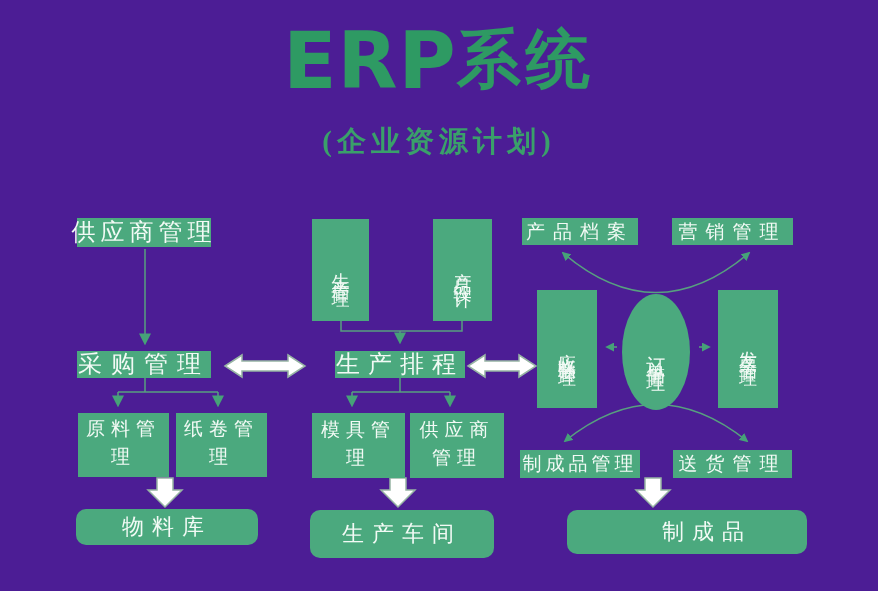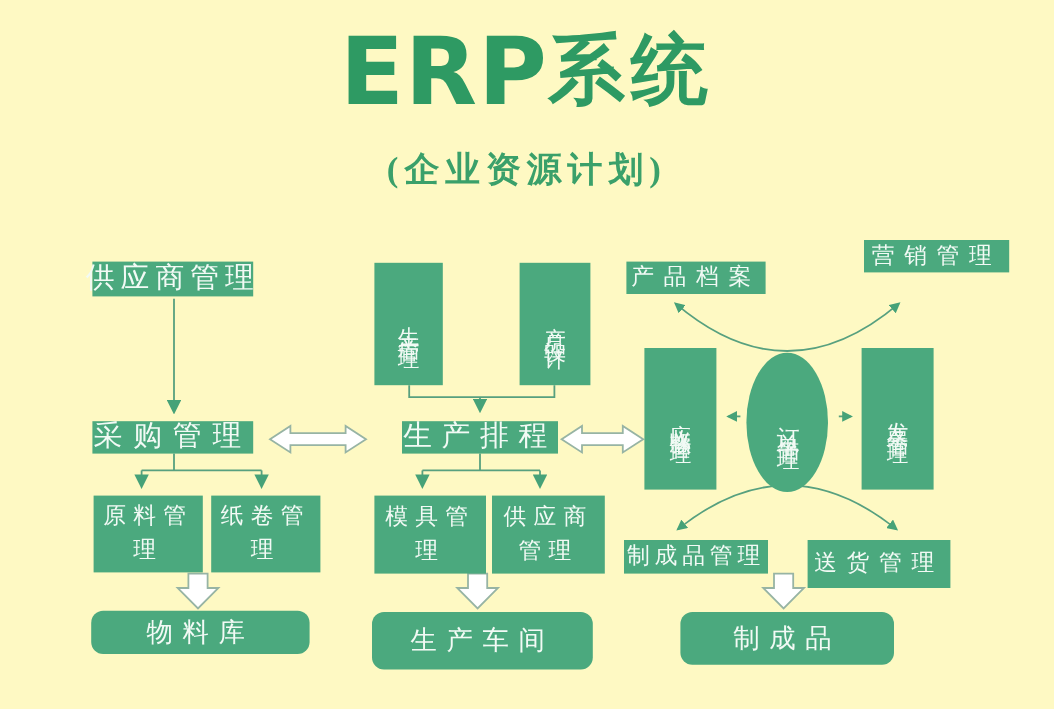--- a/index.html
+++ b/index.html
@@ -1,32 +1,32 @@
 <!DOCTYPE html>
 <html><head>
 <meta charset="utf-8">
 <style>
   html,body{margin:0;padding:0;background:#fff;}
   #stage{
-    position:relative;width:878px;height:591px;background:#fef9c3;overflow:hidden;
+    position:relative;width:878px;height:591px;background:#4c1d95;overflow:hidden;
     font-family:"Liberation Serif","DejaVu Serif",serif;
   }
   .title{position:absolute;top:22px;left:0;width:100%;text-align:center;color:#2e9a63;line-height:1;}
   .title .latin{font-family:"DejaVu Sans","Liberation Sans",sans-serif;font-weight:bold;font-size:78px;letter-spacing:1px;}
   .title .cjk{font-family:"DejaVu Serif","Liberation Serif",serif;font-weight:bold;font-size:64px;letter-spacing:5px;vertical-align:7px;}
   .subtitle{position:absolute;top:122px;left:0;width:100%;text-align:center;color:#3aa06a;font-size:29px;letter-spacing:5px;font-weight:bold;}
   .box{
     position:absolute;background:#4ba97e;color:#f2faf5;
     display:flex;align-items:center;justify-content:center;text-align:center;
     font-size:24px;letter-spacing:5px;line-height:1.45;
   }
   .nowrap{white-space:nowrap;}
   .vert{writing-mode:vertical-rl;text-orientation:upright;letter-spacing:6px;font-size:18px;}
   .rounded{border-radius:10px;font-size:22px;letter-spacing:8px;}
-  .twoline{font-size:19px;letter-spacing:6px;padding:0 6px;}
+  .twoline{font-size:19px;letter-spacing:6px;padding:0 6px;font-family:Liberation Mono, monospace;}
   .ellipse{border-radius:50%;}
   svg{position:absolute;left:0;top:0;}
 </style>
 </head>
 <body>
 
 <div id="stage">
 
   <svg width="878" height="591" viewBox="0 0 878 591">
     <defs>
@@ -84,21 +84,21 @@
   <div class="box rounded nowrap" style="left:76px;top:509px;width:182px;height:36px;">物料库</div>
 
   <div class="box vert" style="left:312px;top:219px;width:57px;height:102px;">生产管理</div>
   <div class="box vert" style="left:433px;top:219px;width:59px;height:102px;">产品设计</div>
   <div class="box nowrap" style="left:335px;top:351px;width:130px;height:27px;letter-spacing:8px;">生产排程</div>
   <div class="box twoline" style="left:312px;top:413px;width:81px;height:65px;">模具管理</div>
   <div class="box twoline" style="left:410px;top:413px;width:82px;height:65px;">供应商管理</div>
   <div class="box rounded nowrap" style="left:310px;top:510px;width:184px;height:48px;">生产车间</div>
 
   <div class="box nowrap" style="left:522px;top:218px;width:116px;height:27px;font-size:19px;letter-spacing:8px;">产品档案</div>
-  <div class="box nowrap" style="left:672px;top:200px;width:121px;height:27px;font-size:19px;letter-spacing:8px;margin-left:48px;">营销管理</div>
+  <div class="box nowrap" style="left:672px;top:218px;width:121px;height:27px;font-size:19px;letter-spacing:8px;">营销管理</div>
   <div class="box vert" style="left:537px;top:290px;width:60px;height:118px;letter-spacing:4px;">应收款管理</div>
   <div class="box vert ellipse" style="left:622px;top:294px;width:68px;height:116px;font-size:19px;">订单管理</div>
   <div class="box vert" style="left:718px;top:290px;width:60px;height:118px;">发票管理</div>
   <div class="box nowrap" style="left:520px;top:450px;width:120px;height:28px;font-size:19px;letter-spacing:4px;">制成品管理</div>
-  <div class="box nowrap" style="left:673px;top:450px;width:119px;height:40px;font-size:19px;letter-spacing:8px;">送货管理</div>
-  <div class="box rounded nowrap" style="left:567px;top:510px;width:178px;height:44px;">制成品</div>
+  <div class="box nowrap" style="left:673px;top:450px;width:119px;height:28px;font-size:19px;letter-spacing:8px;">送货管理</div>
+  <div class="box rounded nowrap" style="left:567px;top:510px;width:200px;height:44px;padding-left:40px;">制成品</div>
 
 </div>
 
 </body></html>

